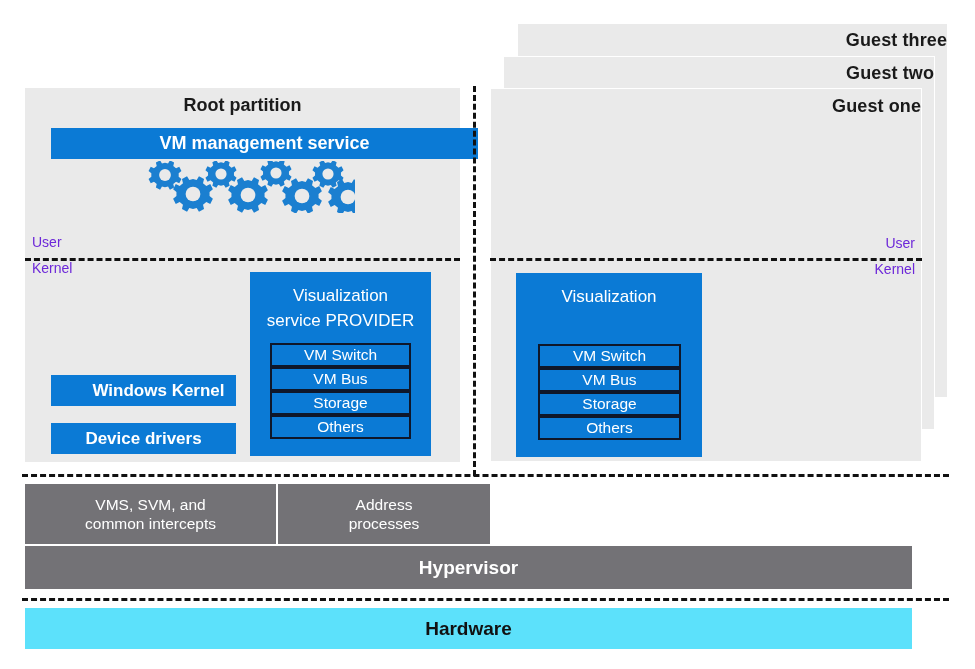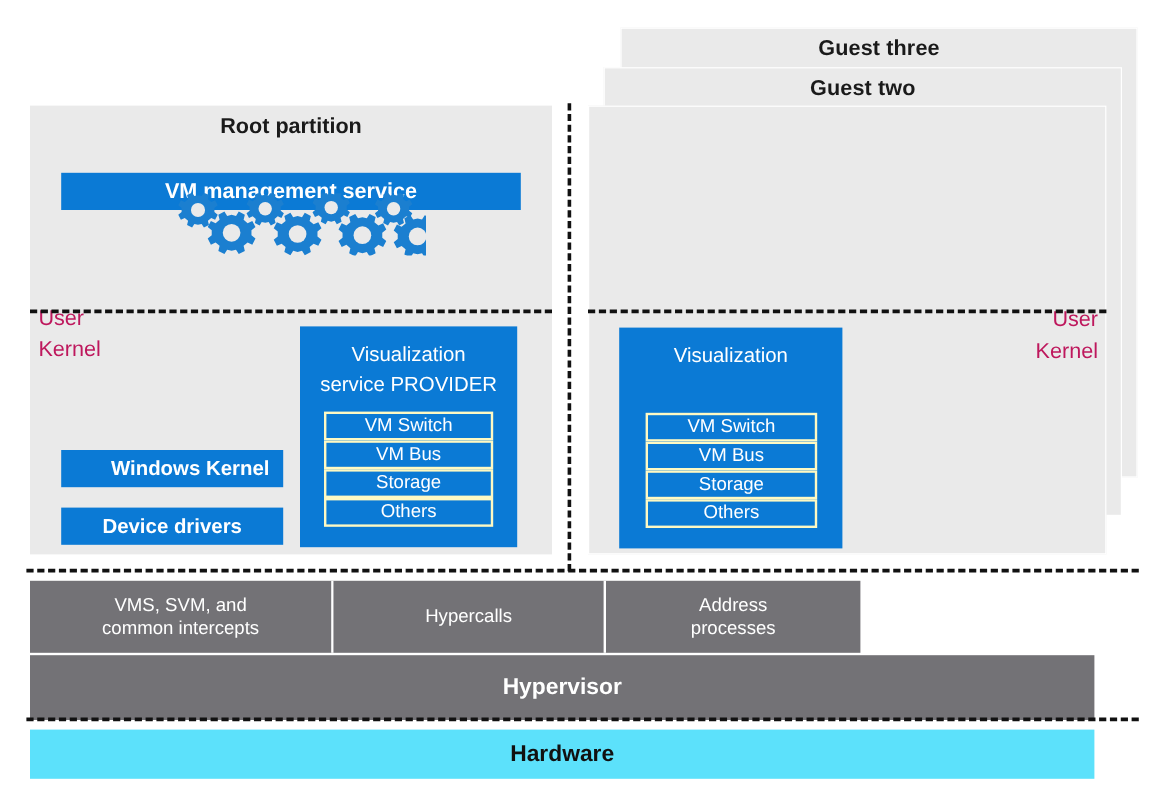--- a/index.html
+++ b/index.html
@@ -21,21 +21,21 @@
   .abs { position: absolute; box-sizing: border-box; }
 
   
   .guest-box {
     background: #eaeaea;
     border: 1px solid #ffffff;
   }
   .guest-title {
     position: absolute;
     left: 0; right: 0;
-    text-align: center;
+    text-align: right;
     font-size: 18px;
     font-weight: bold;
     color: #1a1a1a;
     letter-spacing: 0.1px;
   }
 
   
   .partition-box {
     background: #eaeaea;
   }
@@ -68,37 +68,36 @@
     left: 4px; right: 4px;
     top: 12px;
     text-align: center;
     font-size: 17px;
     font-weight: normal;
     line-height: 1.45;
     color: #ffffff;
   }
   .viz-item {
     position: absolute;
-    border: 2px solid #fef9c3;
+    border: 2px solid #0f172a;
     background: #0b7ad5;
     color: #ffffff;
     font-size: 15.5px;
     display: flex;
     align-items: center;
     justify-content: center;
     box-sizing: border-box;
   }
 
   
   .mode-label {
     position: absolute;
-    font-size: 18px;
-    color: #be185d;
+    font-size: 14px;
+    color: #6d28d9;
     white-space: nowrap;
-    margin-top: 21px;
   }
 
   
   .dash-h {
     border-top: 3px dashed #111111;
     height: 0;
   }
   .dash-v {
     border-left: 3px dashed #111111;
     width: 0;
@@ -154,41 +153,42 @@
 
   <div class="abs guest-box" style="left:517px; top:23px; width:431px; height:375px;">
     <div class="guest-title" style="top:6px;">Guest three</div>
   </div>
 
   <div class="abs guest-box" style="left:503px; top:56px; width:432px; height:374px;">
     <div class="guest-title" style="top:6px;">Guest two</div>
   </div>
 
   <div class="abs guest-box" style="left:490px; top:88px; width:432px; height:374px;">
+    <div class="guest-title" style="top:7px;">Guest one</div>
 
     <span class="mode-label" style="right:6px; top:146px;">User</span>
     <span class="mode-label" style="right:6px; top:172px;">Kernel</span>
 
     <div class="abs viz-box" style="left:25px; top:184px; width:186px; height:184px;">
       <div class="viz-title">
         <span>Visualization</span><br>
       </div>
       <div class="viz-item" style="left:22px; top:71px; width:143px; height:24px;">VM Switch</div>
       <div class="viz-item" style="left:22px; top:95px; width:143px; height:24px;">VM Bus</div>
       <div class="viz-item" style="left:22px; top:119px; width:143px; height:24px;">Storage</div>
       <div class="viz-item" style="left:22px; top:143px; width:143px; height:24px;">Others</div>
     </div>
   </div>
 
   <div class="abs dash-h" style="left:490px; top:258px; width:432px;"></div>
 
   <div class="abs partition-box" style="left:25px; top:88px; width:435px; height:374px;">
     <div class="partition-title" style="top:7px;">Root partition</div>
 
-    <div class="abs blue-bar" style="left:26px; top:40px; width:383px; height:31px; font-size:18px;margin-top:16px;">VM management service</div>
+    <div class="abs blue-bar" style="left:26px; top:40px; width:427px; height:31px; font-size:18px;">VM management service</div>
 
     <div class="gears" style="left:110px; top:73px; width:220px; height:52px;">
       <svg width="220" height="52" viewBox="0 0 220 52" aria-hidden="true">
         <g fill="#1b7fd0">
 
           <g transform="translate(30,14) scale(0.95)">
             <path d="M0,-13 L3.2,-12.2 L5.2,-15.4 L9.6,-13.1 L8.7,-9.4 L11.6,-7 L15,-8.6 L17.3,-4.2 L14.4,-1.8 L14.4,1.8 L17.3,4.2 L15,8.6 L11.6,7 L8.7,9.4 L9.6,13.1 L5.2,15.4 L3.2,12.2 L0,13 L-3.2,12.2 L-5.2,15.4 L-9.6,13.1 L-8.7,9.4 L-11.6,7 L-15,8.6 L-17.3,4.2 L-14.4,1.8 L-14.4,-1.8 L-17.3,-4.2 L-15,-8.6 L-11.6,-7 L-8.7,-9.4 L-9.6,-13.1 L-5.2,-15.4 L-3.2,-12.2 Z"></path>
             <circle cx="0" cy="0" r="6.2" fill="#eaeaea"></circle>
           </g>
           <g transform="translate(86,13) scale(0.9)">
@@ -249,30 +249,27 @@
 
   <div class="abs dash-h" style="left:22px; top:474px; width:927px;"></div>
 
   <div class="abs" style="left:25px; top:484px; width:887px; height:60px; display:flex;">
     <div class="gray-cell" style="width:253px;">
       <span>
         <span>VMS, SVM, and</span><br>
         <span>common intercepts</span>
       </span>
     </div>
-    <div class="gray-cell" style="width:227px;">
-      <span>Hypercalls</span>
-    </div>
     <div class="gray-cell last" style="width:212px;">
       <span>
         <span>Address</span><br>
         <span>processes</span>
       </span>
     </div>
   </div>
 
-  <div class="abs gray-wide" style="left:25px; top:546px; width:887px; height:54px;">Hypervisor</div>
+  <div class="abs gray-wide" style="left:25px; top:546px; width:887px; height:43px;">Hypervisor</div>
 
   <div class="abs dash-h" style="left:22px; top:598px; width:927px;"></div>
 
   <div class="abs cyan-bar" style="left:25px; top:608px; width:887px; height:41px;">Hardware</div>
 
 </div>
 
 </body></html>

